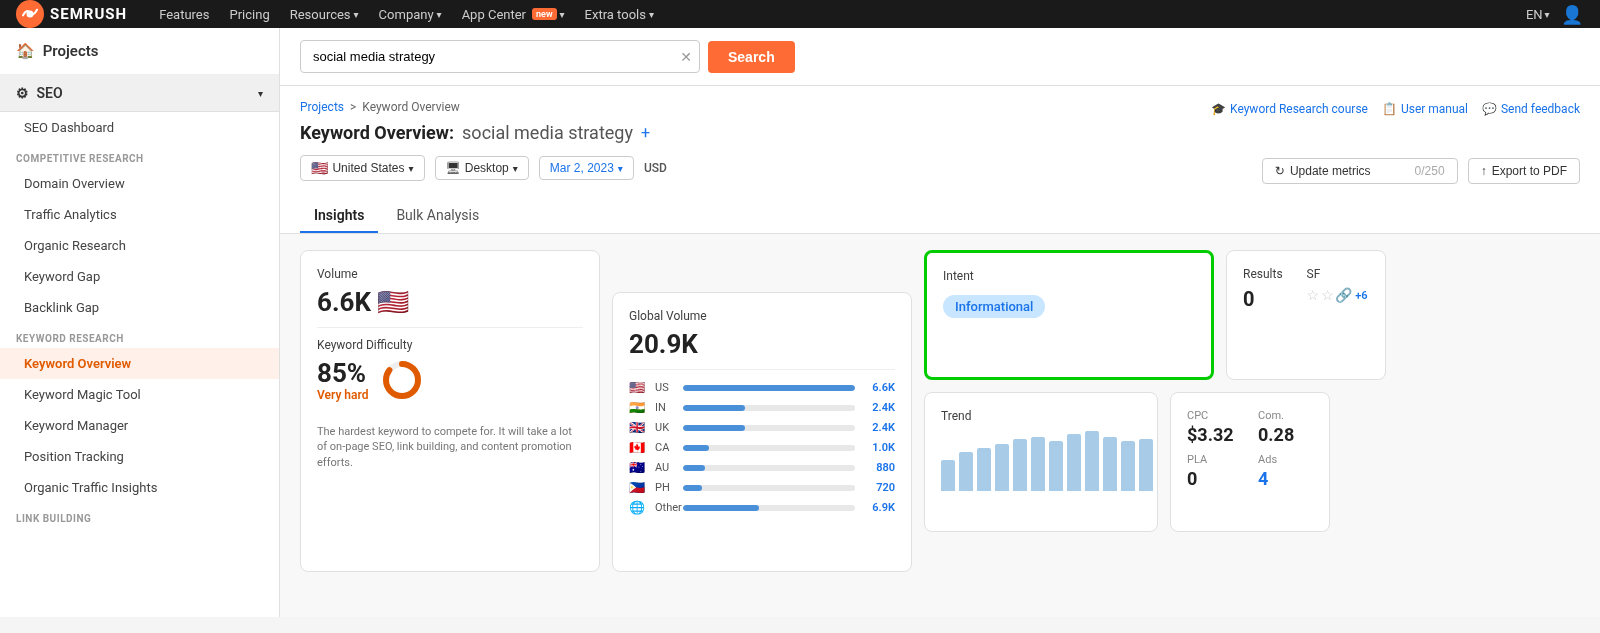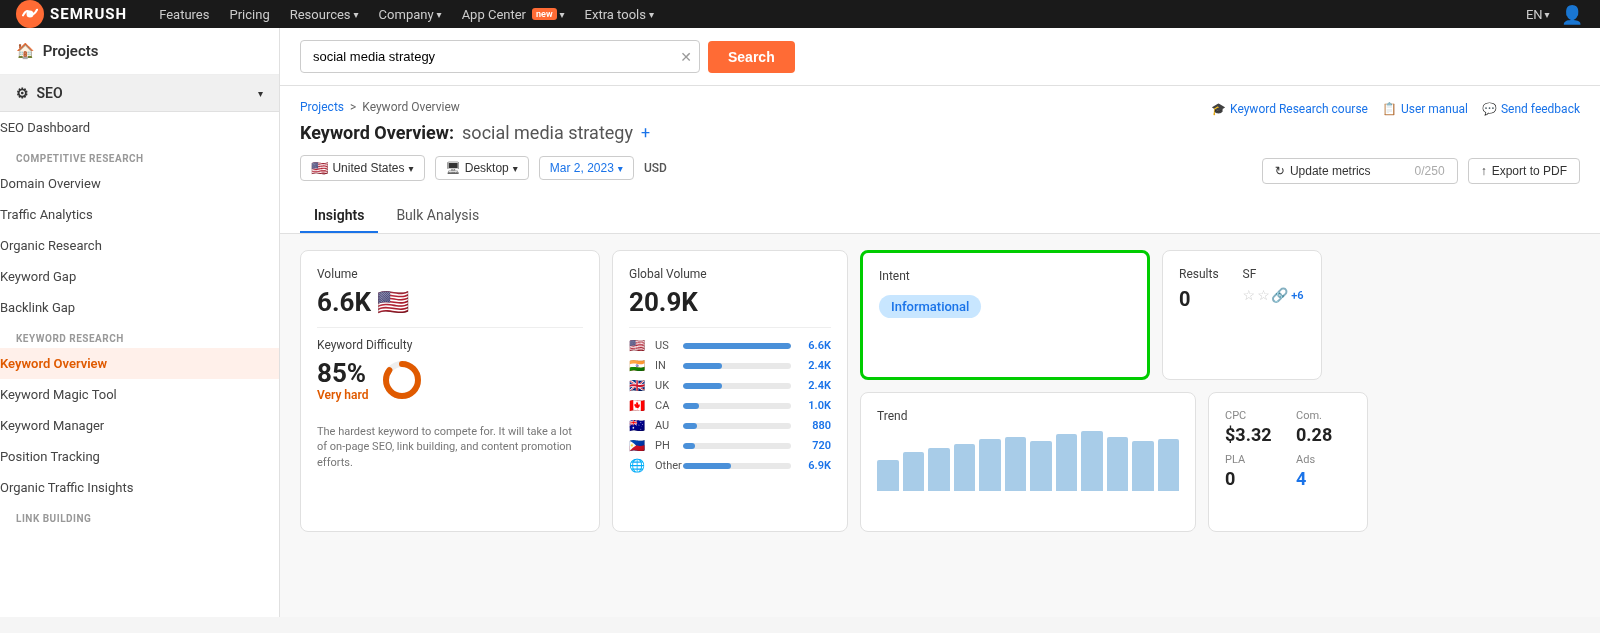--- a/index.html
+++ b/index.html
@@ -111,21 +111,21 @@
     }
     .sidebar-section-label {
       padding: 10px 16px 4px;
       font-size: 10px;
       font-weight: 700;
       color: #999;
       letter-spacing: 0.5px;
       text-transform: uppercase;
     }
     .sidebar-item {
-      padding: 8px 0;
+      padding: 8px 24px;
       cursor: pointer;
       color: #444;
       font-size: 13px;
       display: flex;
       align-items: center;
     }
     .sidebar-item.active {
       background: #fff0ea;
       color: #e05a00;
       font-weight: 600;
@@ -302,34 +302,35 @@
       border-radius: 8px;
       border: 1px solid #e0e0e0;
       padding: 16px;
     }
 
     .card-volume {
       width: 300px;
       min-height: 280px;
     }
     .card-global {
-      width: 236px;
+      width: 300px;
       min-height: 280px;
+      margin-top: 42px;
     }
     .card-intent {
       width: 290px;
       min-height: 130px;
       border: 3px solid #00cc00;
     }
     .card-results {
       width: 160px;
       min-height: 130px;
     }
     .card-trend {
-      width: 336px;
+      width: 234px;
       min-height: 140px;
     }
     .card-cpc {
       width: 160px;
       min-height: 140px;
     }
 
     .card-label {
       font-size: 12px;
       color: #404040;

